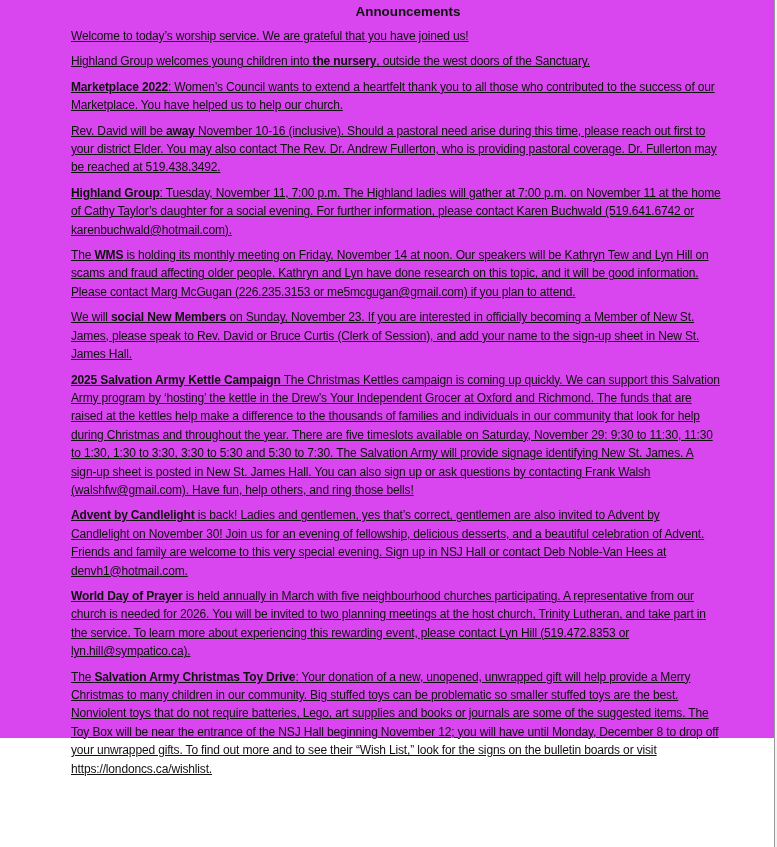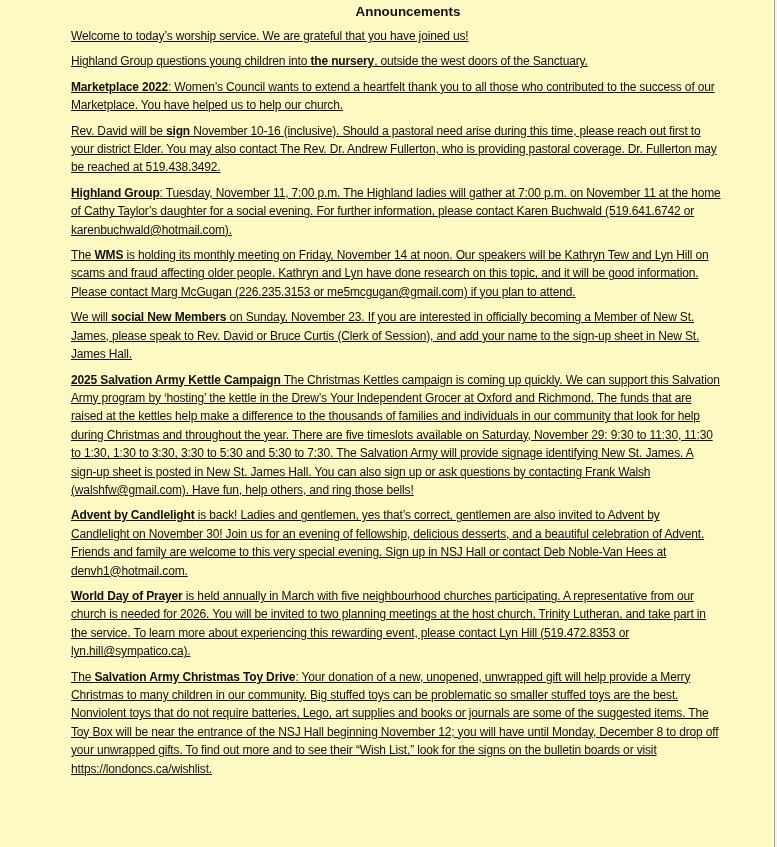--- a/index.html
+++ b/index.html
@@ -5,22 +5,22 @@
   html, body { margin: 0; padding: 0; }
   body {
     width: 777px; height: 847px; overflow: hidden;
     background: #ffffff;
     position: relative;
     font-family: "Liberation Sans", "DejaVu Sans", sans-serif;
     color: #111111;
   }
   .page {
     position: absolute; left: 0; top: 0;
-    width: 774px; height: 847px;
-    background: #fef9c3;
+    width: 774px; height: 738px;
+    background: #d946ef;
   }
   .edge {
     position: absolute; left: 774px; top: 0;
     width: 1px; height: 847px;
     background: #9a9a9a;
   }
   .edge-strip {
     position: absolute; left: 775px; top: 0;
     width: 2px; height: 847px;
     background: #f3f3f3;
@@ -48,23 +48,23 @@
   p.ann b { font-weight: bold; margin-top: 12px; }
 </style>
 </head>
 <body>
 
 <div class="page">
   <div class="content">
     <div class="title">Announcements</div>
     <div id="paras">
         <p class="ann"><span>Welcome to today’s worship service. We are grateful that you have joined us!</span></p>
-        <p class="ann"><span>Highland Group questions young children into </span><b>the nursery</b><span>, outside the west doors of the Sanctuary.</span></p>
+        <p class="ann"><span>Highland Group welcomes young children into </span><b>the nursery</b><span>, outside the west doors of the Sanctuary.</span></p>
         <p class="ann"><b>Marketplace 2022</b><span>: Women’s Council wants to extend a heartfelt thank you to all those who contributed to the success of our Marketplace. You have helped us to help our church.</span></p>
-        <p class="ann"><span>Rev. David will be </span><b>sign</b><span> November 10-16 (inclusive). Should a pastoral need arise during this time, please reach out first to your district Elder. You may also contact The Rev. Dr. Andrew Fullerton, who is providing pastoral coverage. Dr. Fullerton may be reached at 519.438.3492.</span></p>
+        <p class="ann"><span>Rev. David will be </span><b>away</b><span> November 10-16 (inclusive). Should a pastoral need arise during this time, please reach out first to your district Elder. You may also contact The Rev. Dr. Andrew Fullerton, who is providing pastoral coverage. Dr. Fullerton may be reached at 519.438.3492.</span></p>
         <p class="ann"><b>Highland Group</b><span>: Tuesday, November 11, 7:00 p.m. The Highland ladies will gather at 7:00 p.m. on November 11 at the home of Cathy Taylor’s daughter for a social evening. For further information, please contact Karen Buchwald (519.641.6742 or karenbuchwald@hotmail.com).</span></p>
         <p class="ann"><span>The </span><b>WMS</b><span> is holding its monthly meeting on Friday, November 14 at noon. Our speakers will be Kathryn Tew and Lyn Hill on scams and fraud affecting older people. Kathryn and Lyn have done research on this topic, and it will be good information. Please contact Marg McGugan (226.235.3153 or me5mcgugan@gmail.com) if you plan to attend.</span></p>
         <p class="ann"><span>We will </span><b>social New Members</b><span> on Sunday, November 23. If you are interested in officially becoming a Member of New St. James, please speak to Rev. David or Bruce Curtis (Clerk of Session), and add your name to the sign-up sheet in New St. James Hall.</span></p>
         <p class="ann"><b>2025 Salvation Army Kettle Campaign</b><span> The Christmas Kettles campaign is coming up quickly. We can support this Salvation Army program by ‘hosting’ the kettle in the Drew’s Your Independent Grocer at Oxford and Richmond. The funds that are raised at the kettles help make a difference to the thousands of families and individuals in our community that look for help during Christmas and throughout the year. There are five timeslots available on Saturday, November 29: 9:30 to 11:30, 11:30 to 1:30, 1:30 to 3:30, 3:30 to 5:30 and 5:30 to 7:30. The Salvation Army will provide signage identifying New St. James. A sign-up sheet is posted in New St. James Hall. You can also sign up or ask questions by contacting Frank Walsh (walshfw@gmail.com). Have fun, help others, and ring those bells!</span></p>
         <p class="ann"><b>Advent by Candlelight</b><span> is back! Ladies and gentlemen, yes that’s correct, gentlemen are also invited to Advent by Candlelight on November 30! Join us for an evening of fellowship, delicious desserts, and a beautiful celebration of Advent. Friends and family are welcome to this very special evening. Sign up in NSJ Hall or contact Deb Noble-Van Hees at denvh1@hotmail.com.</span></p>
         <p class="ann"><b>World Day of Prayer</b><span> is held annually in March with five neighbourhood churches participating. A representative from our church is needed for 2026. You will be invited to two planning meetings at the host church, Trinity Lutheran, and take part in the service. To learn more about experiencing this rewarding event, please contact Lyn Hill (519.472.8353 or lyn.hill@sympatico.ca).</span></p>
         <p class="ann"><span>The </span><b>Salvation Army Christmas Toy Drive</b><span>: Your donation of a new, unopened, unwrapped gift will help provide a Merry Christmas to many children in our community. Big stuffed toys can be problematic so smaller stuffed toys are the best. Nonviolent toys that do not require batteries, Lego, art supplies and books or journals are some of the suggested items. The Toy Box will be near the entrance of the NSJ Hall beginning November 12; you will have until Monday, December 8 to drop off your unwrapped gifts. To find out more and to see their “Wish List,” look for the signs on the bulletin boards or visit https://londoncs.ca/wishlist.</span></p>
       </div>
   </div>
 </div>

